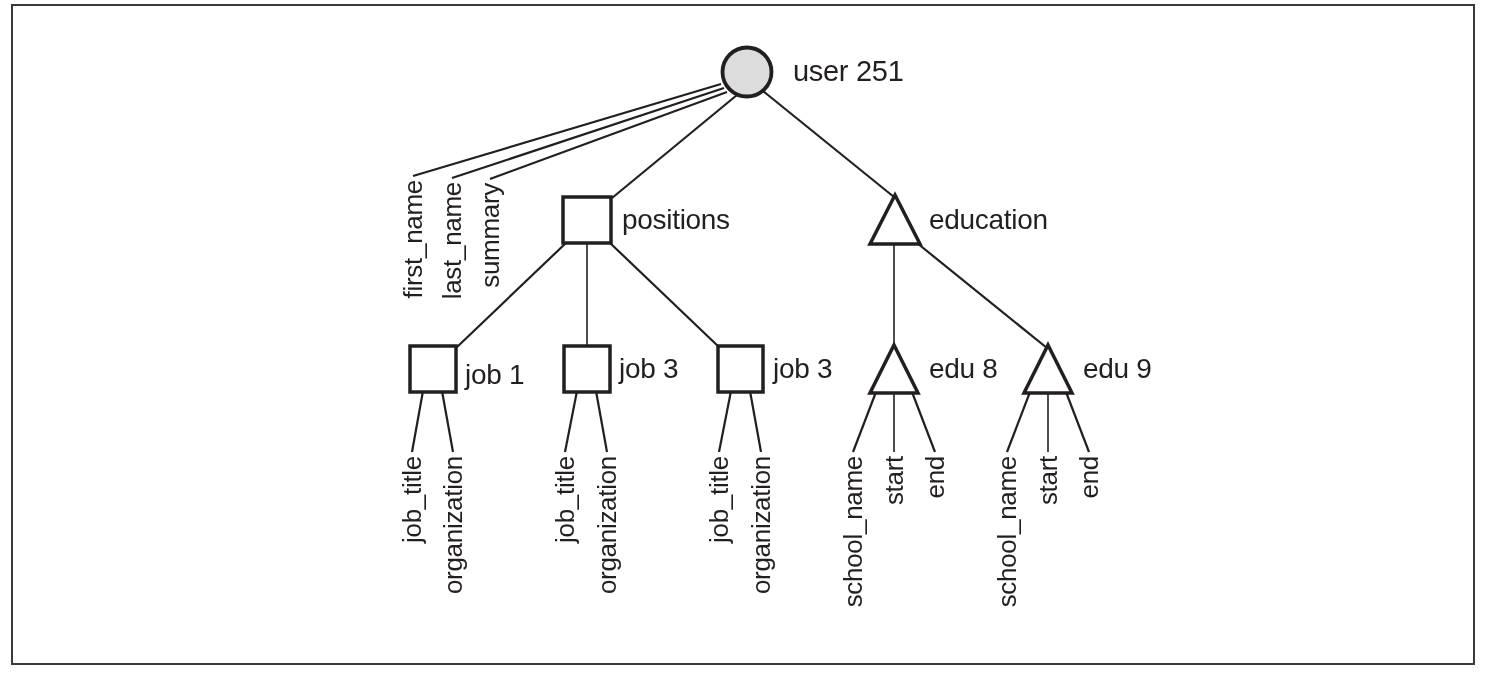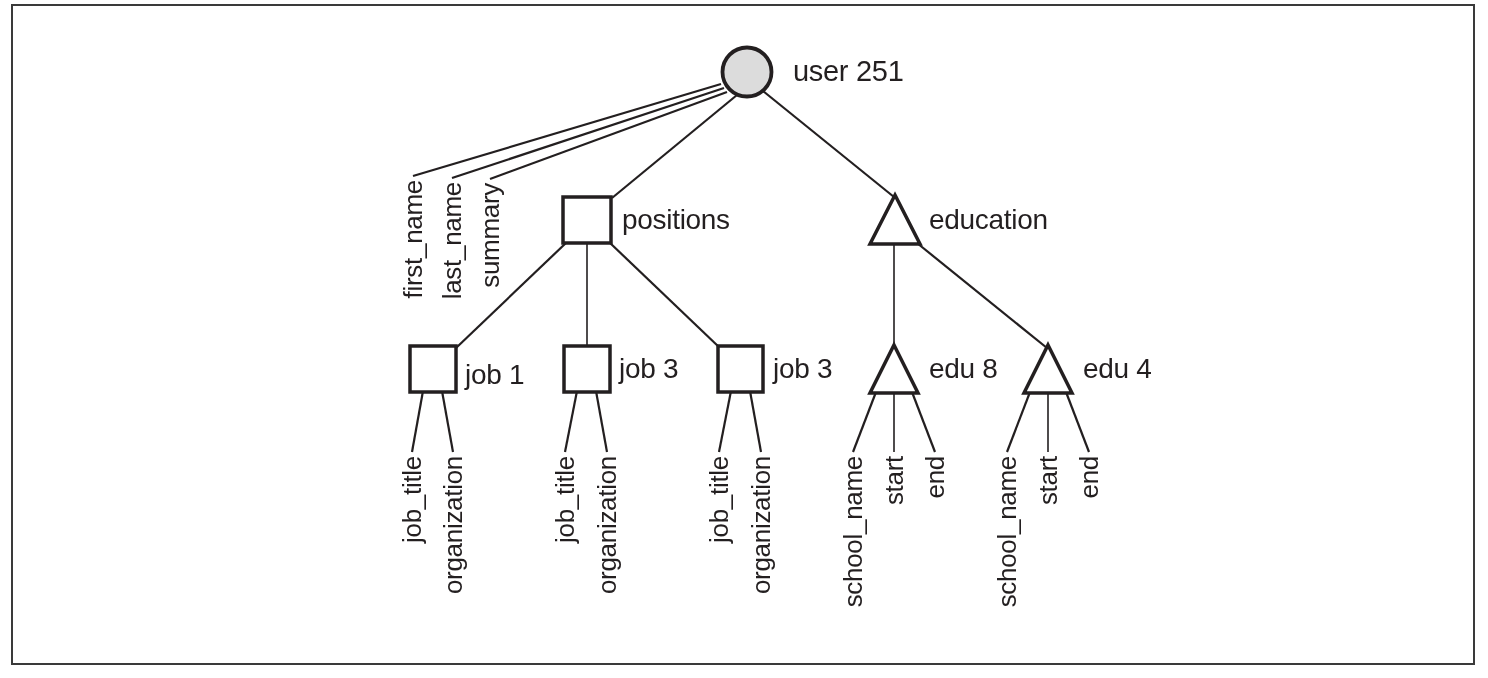--- a/index.html
+++ b/index.html
@@ -69,21 +69,21 @@
     </g>
   </svg>
 
   <div class="hlabel big" style="left:793px;top:71px">user 251</div>
   <div class="hlabel" style="left:622px;top:220px">positions</div>
   <div class="hlabel" style="left:929px;top:220px">education</div>
   <div class="hlabel" style="left:465px;top:375px">job 1</div>
   <div class="hlabel" style="left:619px;top:369px">job 3</div>
   <div class="hlabel" style="left:773px;top:369px">job 3</div>
   <div class="hlabel" style="left:929px;top:369px">edu 8</div>
-  <div class="hlabel" style="left:1083px;top:369px">edu 4</div>
+  <div class="hlabel" style="left:1083px;top:369px">edu 9</div>
 
   <div class="vlabel" style="left:413px;top:180px">first_name</div>
   <div class="vlabel" style="left:452px;top:182px">last_name</div>
   <div class="vlabel" style="left:490px;top:183px">summary</div>
 
   <div class="vlabel" style="left:412px;top:456px">job_title</div>
   <div class="vlabel" style="left:453px;top:456px">organization</div>
   <div class="vlabel" style="left:565px;top:456px">job_title</div>
   <div class="vlabel" style="left:607px;top:456px">organization</div>
   <div class="vlabel" style="left:719px;top:456px">job_title</div>

